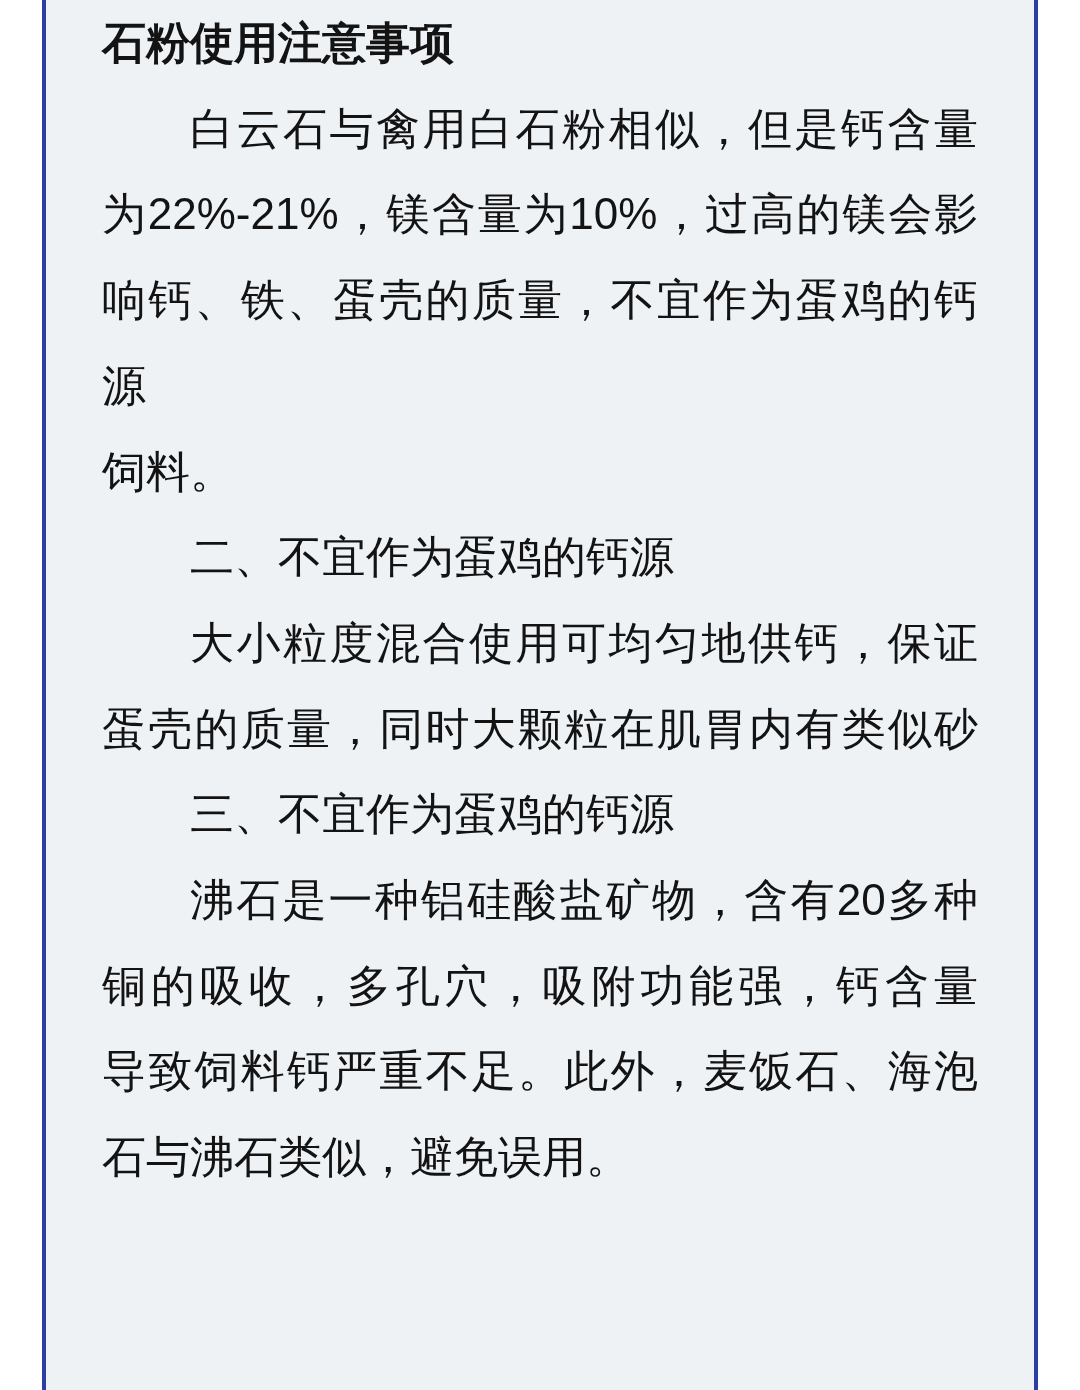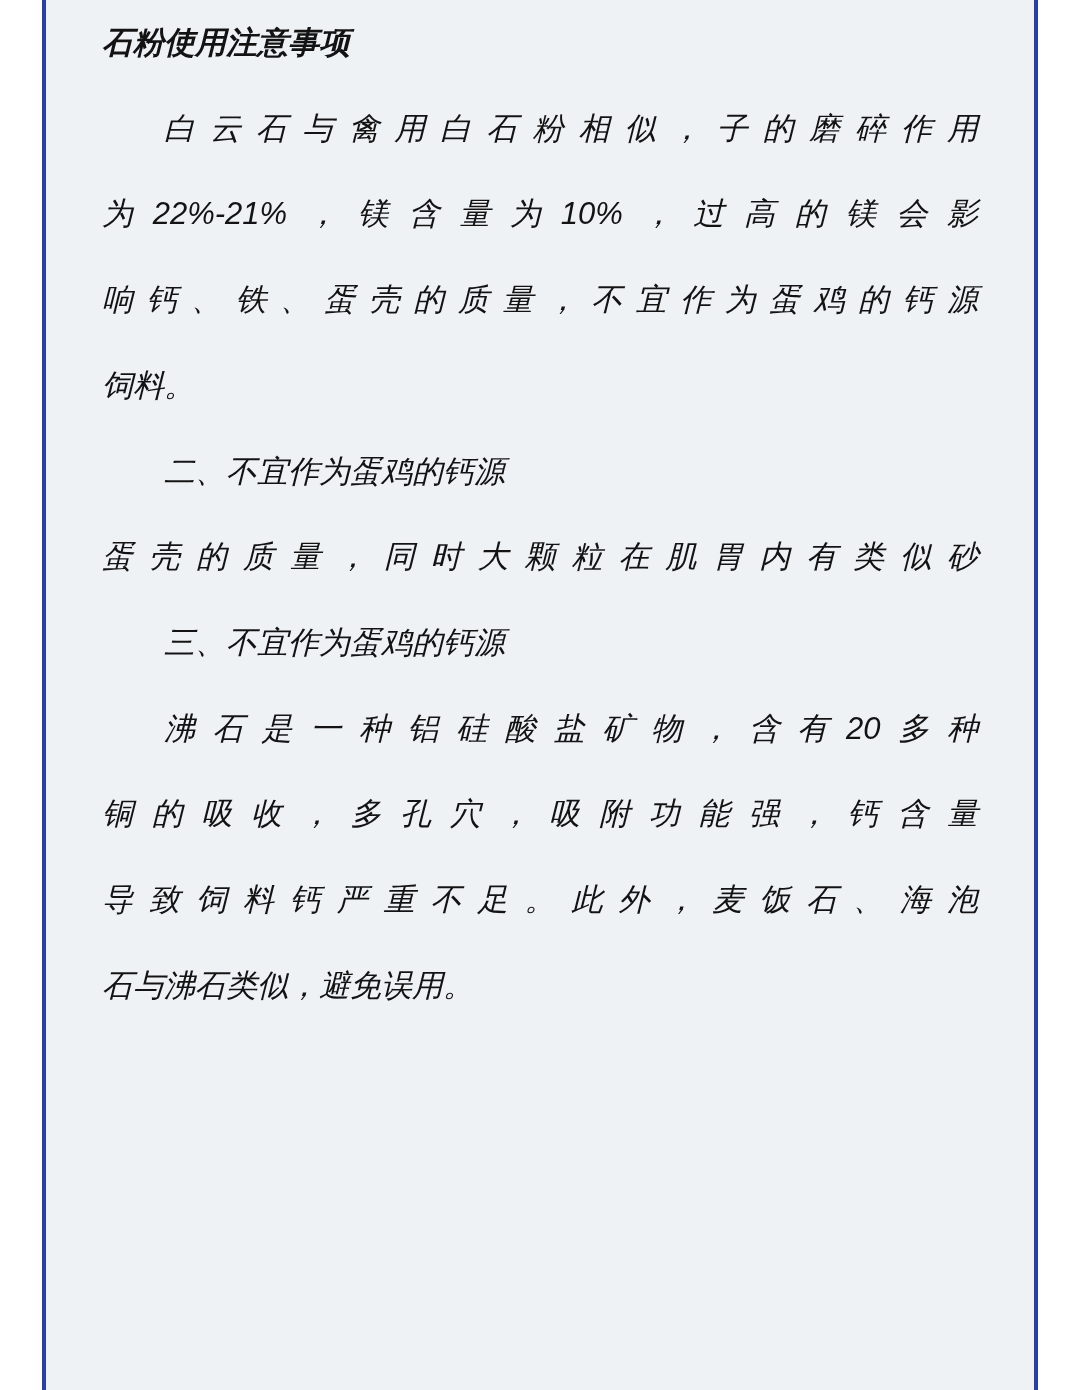--- a/index.html
+++ b/index.html
@@ -23,51 +23,51 @@
   .panel {
     height: 100%;
     box-sizing: border-box;
     background: var(--panel-bg, #eff2f5);
     border-left: 4px solid var(--border-blue, #2b3da6);
     border-right: 4px solid var(--border-blue, #2b3da6);
     padding: 0 56px;
     color: var(--text-color, #131313);
   }
   .line {
-    font-size: 31px;
+    font-size: 44px;
     line-height: 85.7px;
     white-space: normal;
     color: var(--text-color, #131313);
-    font-style: italic;
   }
   .title {
     font-weight: 700;
   }
   .indent {
     text-indent: 2em;
   }
   .fill {
     text-align: justify;
     text-align-last: justify;
   }
 </style>
 </head>
 <body>
 
 <div class="page">
   <div class="panel">
 
     <div class="line title">石粉使用注意事项</div>
 
-    <div class="line indent fill">白云石与禽用白石粉相似，子的磨碎作用</div>
+    <div class="line indent fill">白云石与禽用白石粉相似，但是钙含量</div>
     <div class="line fill">为22%-21%，镁含量为10%，过高的镁会影</div>
     <div class="line fill">响钙、铁、蛋壳的质量，不宜作为蛋鸡的钙源</div>
     <div class="line">饲料。</div>
 
     <div class="line indent">二、不宜作为蛋鸡的钙源</div>
+    <div class="line indent fill">大小粒度混合使用可均匀地供钙，保证</div>
     <div class="line fill">蛋壳的质量，同时大颗粒在肌胃内有类似砂</div>
 
     <div class="line indent">三、不宜作为蛋鸡的钙源</div>
     <div class="line indent fill">沸石是一种铝硅酸盐矿物，含有20多种</div>
     <div class="line fill">铜的吸收，多孔穴，吸附功能强，钙含量</div>
     <div class="line fill">导致饲料钙严重不足。此外，麦饭石、海泡</div>
     <div class="line">石与沸石类似，避免误用。</div>
 
   </div>
 </div>

